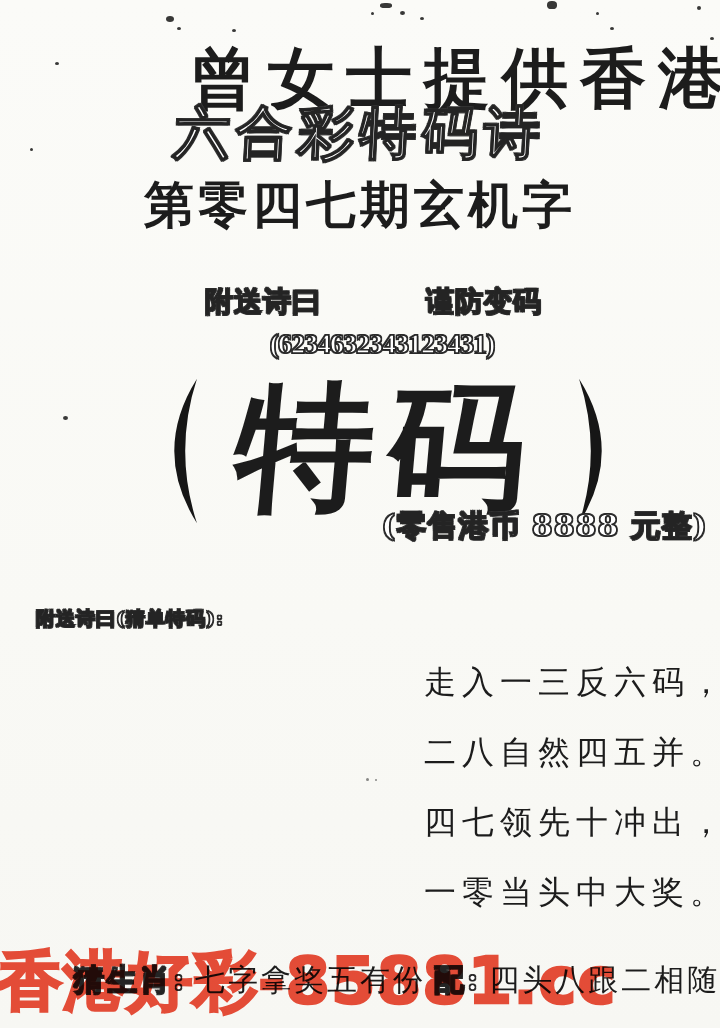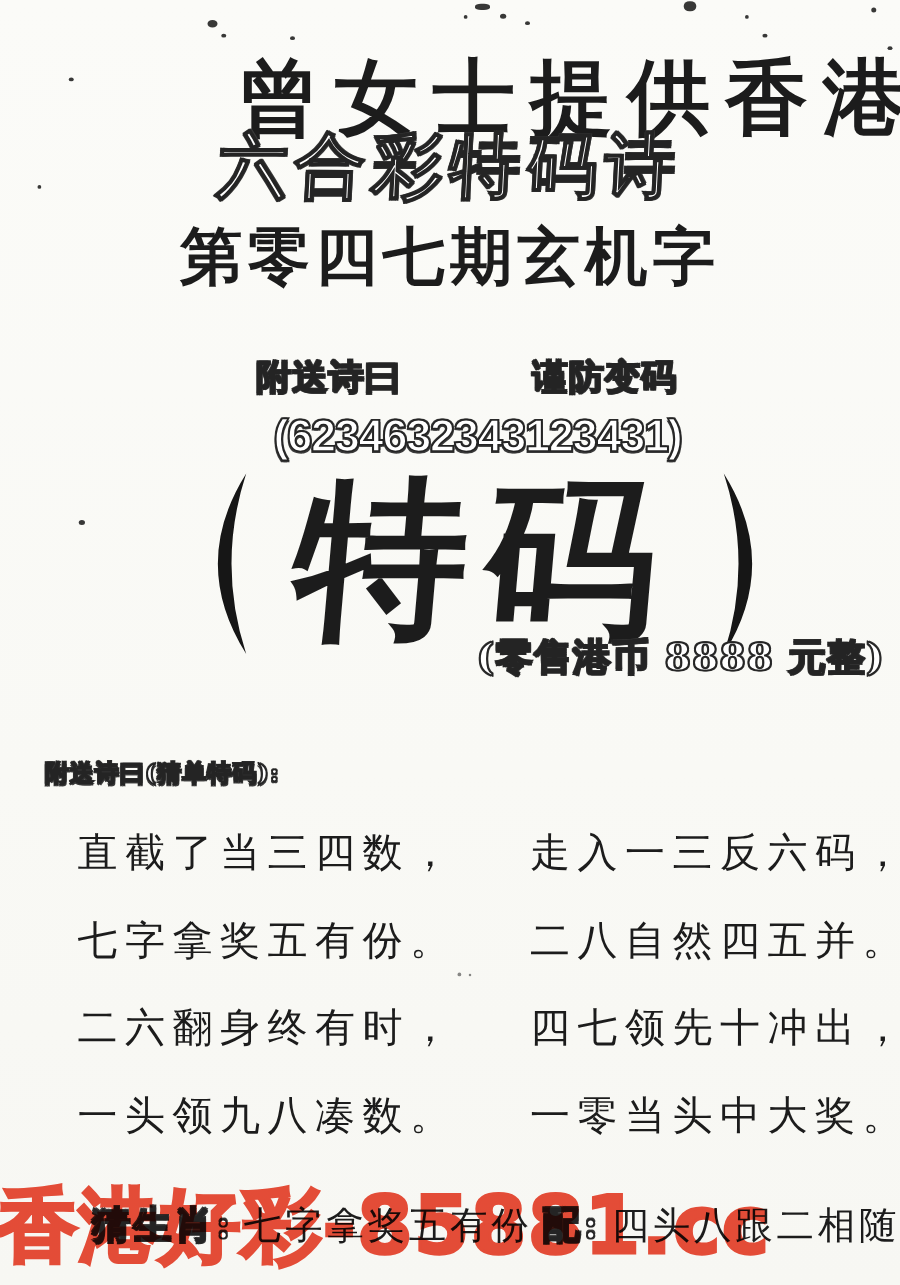--- a/index.html
+++ b/index.html
@@ -27,22 +27,22 @@
     transform:skewX(-3deg);
   }
   .t3{
     position:absolute;top:172px;left:0;width:720px;margin:0;
     font-size:50px;font-weight:bold;text-align:center;letter-spacing:4px;white-space:nowrap;
   }
   .secret-left{position:absolute;top:283px;left:205px;font-size:28px;letter-spacing:1px;white-space:nowrap;}
   .secret-right{position:absolute;top:283px;left:426px;font-size:28px;letter-spacing:1px;white-space:nowrap;text-align:center;}
   .code{
     position:absolute;top:328px;left:calc(50% + 22px);transform:translateX(-50%);
-    font-family:Liberation Sans, sans-serif;
-    font-size:36px;letter-spacing:-1px;white-space:nowrap;
+    font-family:Liberation Serif, serif;
+    font-size:28px;letter-spacing:-1px;white-space:nowrap;
   }
   .special{
     position:absolute;top:366px;left:50%;
     transform:translateX(calc(-50% + 28px));
     display:flex;align-items:center;gap:34px;
   }
   .special svg{display:block;}
   .special-text{
     font-size:138px;line-height:1;font-weight:bold;letter-spacing:14px;
     transform:skewX(-5deg);white-space:nowrap;padding-bottom:8px;
@@ -115,26 +115,20 @@
     <span class="special-text">特码</span>
     <svg width="42" height="170" viewBox="0 0 50 180">
       <path d="M6,4 Q60,90 6,176 Q34,90 6,4 Z" fill="#161616"></path>
     </svg>
   </div>
 
   <div class="price outline">(零售港币 8888 元整)</div>
 
   <div class="poem-header outline">附送诗曰(猜单特码):</div>
 
-  <div class="poem-col left">
-    <div class="poem-line">直截了当三四数，</div>
-    <div class="poem-line">七字拿奖五有份。</div>
-    <div class="poem-line">二六翻身终有时，</div>
-    <div class="poem-line">一头领九八凑数。</div>
-  </div>
 
   <div class="poem-col right">
     <div class="poem-line">走入一三反六码，</div>
     <div class="poem-line">二八自然四五并。</div>
     <div class="poem-line">四七领先十冲出，</div>
     <div class="poem-line">一零当头中大奖。</div>
   </div>
 
   <div class="footer-line">
     <span class="seg outline">猜生肖:</span><span class="seg">七字拿奖五有份</span><span class="seg outline">配:</span><span class="seg">四头八跟二相随</span>

